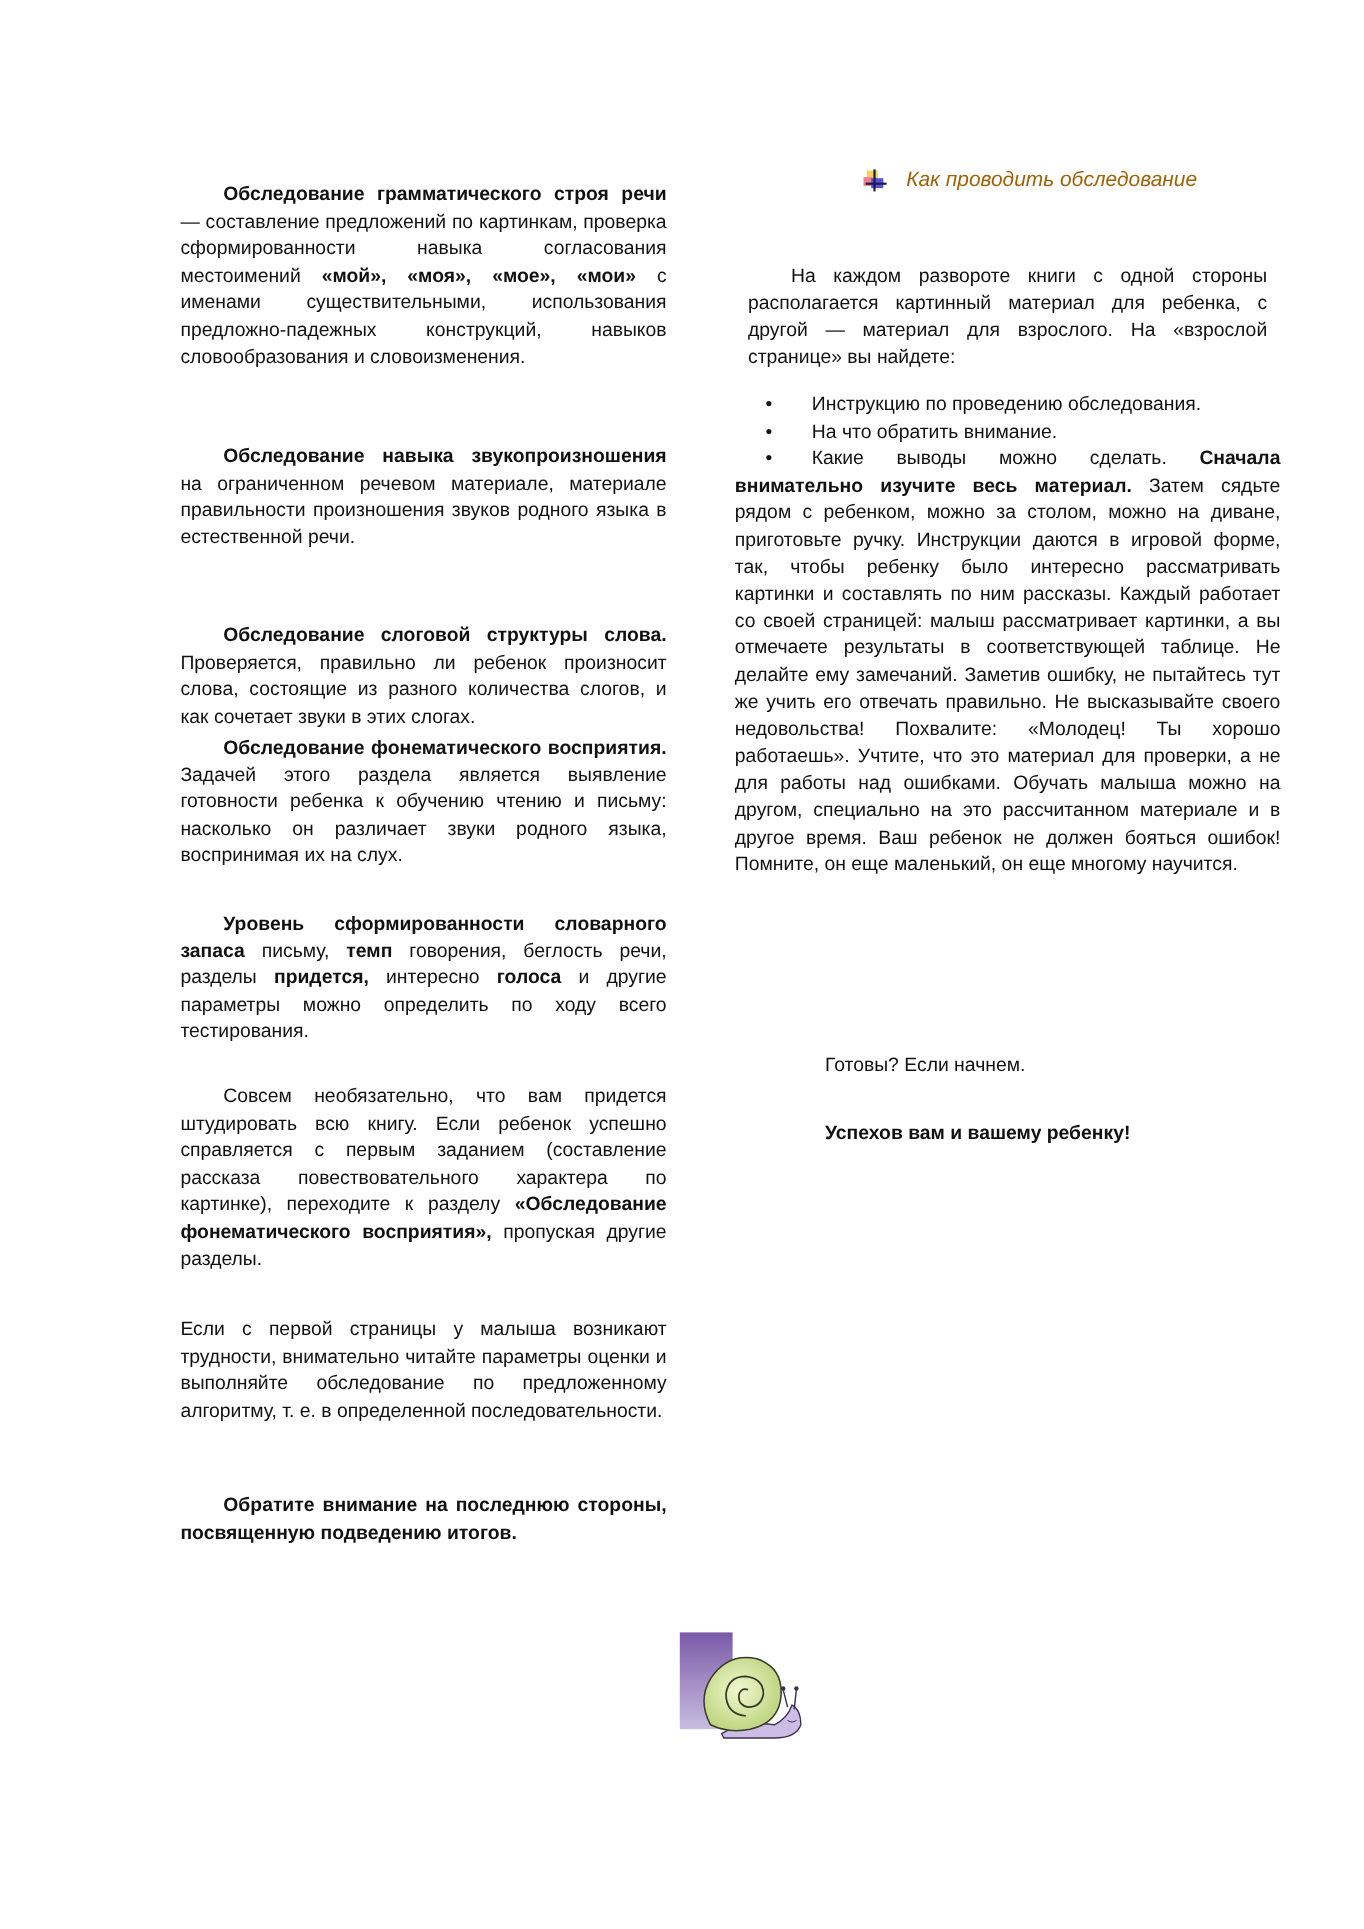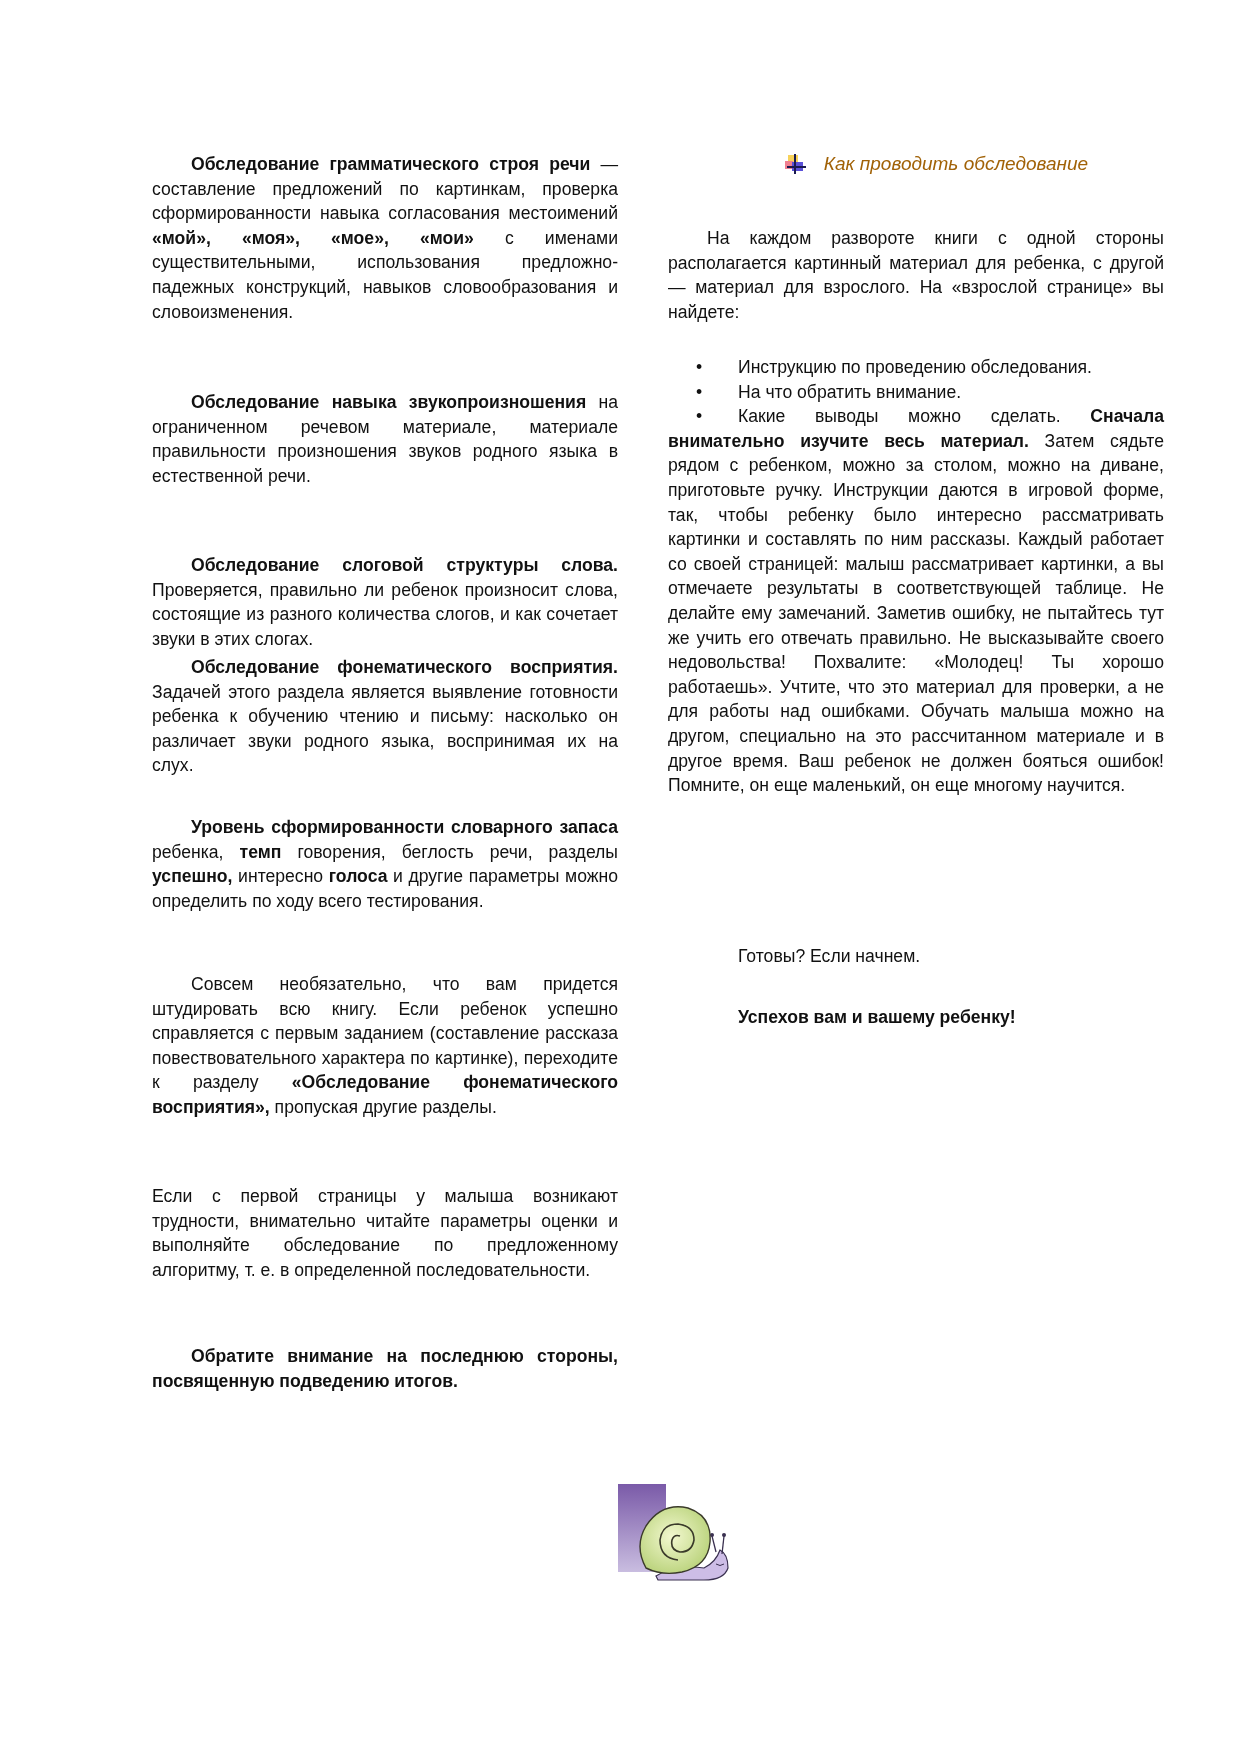--- a/index.html
+++ b/index.html
@@ -8,21 +8,21 @@
     font-family: "Liberation Sans", "DejaVu Sans", sans-serif;
     color: #111111;
   }
   .col {
     position: absolute; top: 0;
     font-size: 17.6px; line-height: 24.6px;
     text-align: justify;
   }
   .col-left { left: 152px; width: 466px; }
   .col-right { left: 668px; width: 496px; }
-  p { margin: 0; }
+  p { margin: 12px; }
   .indent { text-indent: 39px; }
   b { font-weight: bold; }
   .para { position: absolute; left: 0; right: 0; }
 
   .heading {
     position: absolute; left: 0; right: 0; top: 152px;
     text-align: center; font-size: 19px; line-height: 24px;
   }
   .heading-inner { display: inline-flex; align-items: center; gap: 18px; margin-left: 40px; }
   .heading-text { color: #a16207; font-style: italic; }
@@ -46,21 +46,21 @@
 
 <div class="col col-left">
   <p class="para indent" style="top:152px"><b>Обследование грамматического строя речи</b><span> — составление предложений по картинкам, проверка сформированности навыка согласования местоимений </span><b>«мой», «моя», «мое», «мои»</b><span> с именами существительными, использования предложно-падежных конструкций, навыков словообразования и словоизменения.</span></p>
 
   <p class="para indent" style="top:390px"><b>Обследование навыка звукопроизношения</b><span> на ограниченном речевом материале, материале правильности произношения звуков родного языка в естественной речи.</span></p>
 
   <p class="para indent" style="top:553px"><b>Обследование слоговой структуры слова.</b><span> Проверяется, правильно ли ребенок произносит слова, состоящие из разного количества слогов, и как сочетает звуки в этих слогах.</span></p>
 
   <p class="para indent" style="top:655px"><b>Обследование фонематического восприятия.</b><span> Задачей этого раздела является выявление готовности ребенка к обучению чтению и письму: насколько он различает звуки родного языка, воспринимая их на слух.</span></p>
 
-  <p class="para indent" style="top:815px"><b>Уровень сформированности словарного запаса</b><span> ребенка, </span><b>темп</b><span> говорения, беглость речи, разделы </span><b>успешно,</b><span> интересно </span><b>голоса</b><span> и другие параметры можно определить по ходу всего тестирования.</span></p>
+  <p class="para indent" style="top:815px"><b>Уровень сформированности словарного запаса</b><span> письму, </span><b>темп</b><span> говорения, беглость речи, разделы </span><b>придется,</b><span> интересно </span><b>голоса</b><span> и другие параметры можно определить по ходу всего тестирования.</span></p>
 
   <p class="para indent" style="top:972px"><span>Совсем необязательно, что вам придется штудировать всю книгу. Если ребенок успешно справляется с первым заданием (составление рассказа повествовательного характера по картинке), переходите к разделу </span><b>«Обследование фонематического восприятия»,</b><span> пропуская другие разделы.</span></p>
 
   <p class="para" style="top:1184px"><span>Если с первой страницы у малыша возникают трудности, внимательно читайте параметры оценки и выполняйте обследование по предложенному алгоритму, т. е. в определенной последовательности.</span></p>
 
   <p class="para indent" style="top:1344px"><b>Обратите внимание на последнюю стороны, посвященную подведению итогов.</b></p>
 </div>
 
 <div class="col col-right">
   <div class="heading">

